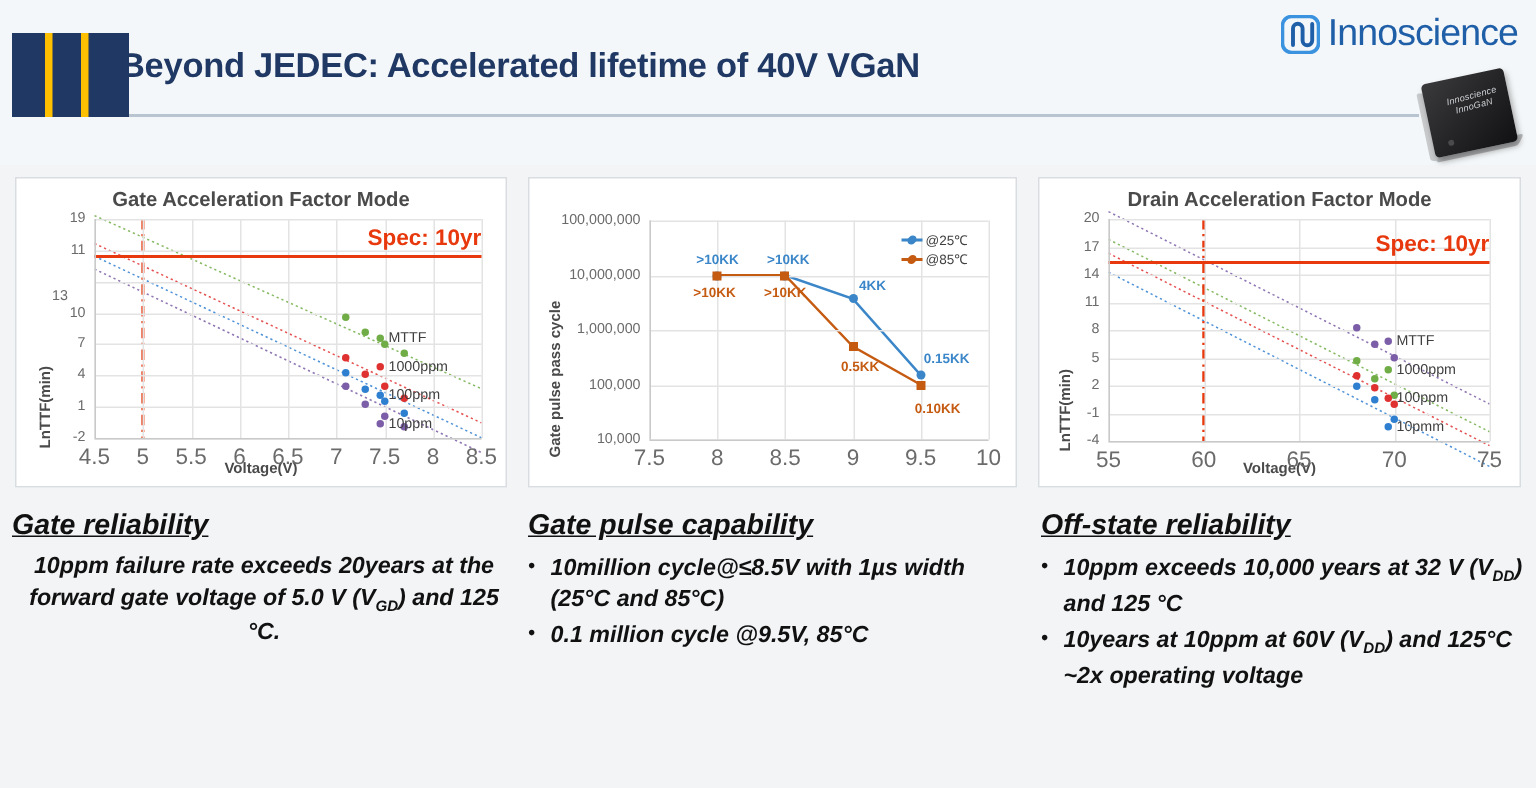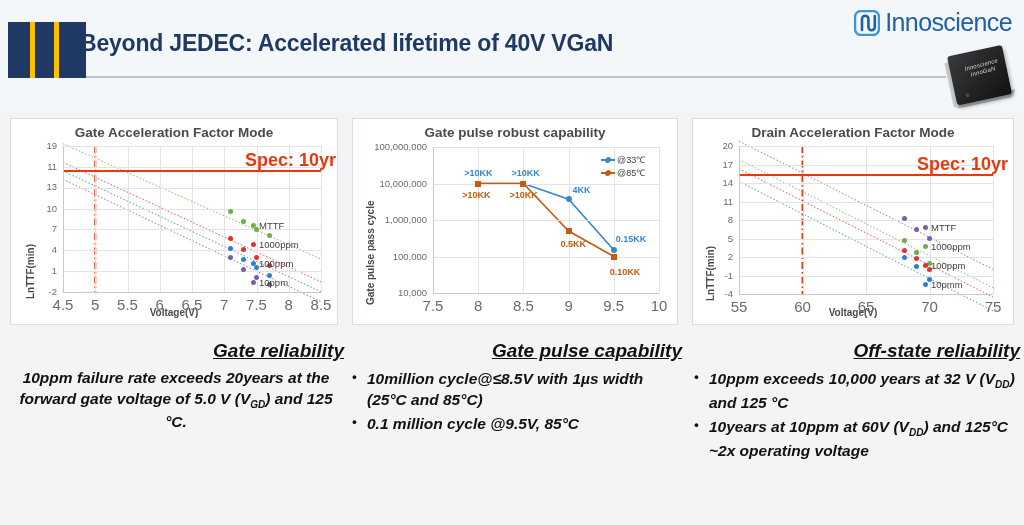--- a/index.html
+++ b/index.html
@@ -68,38 +68,38 @@
   .gridline{position:absolute;background:#e3e3e3;}
   .axis-line{position:absolute;background:#c9c9c9;}
   .ytick{position:absolute;font-size:9.5px;color:#6b6b6b;text-align:right;white-space:nowrap;}
   .xtick{position:absolute;font-size:15px;color:#6b6b6b;text-align:center;white-space:nowrap;}
   .ylabel{
     position:absolute;font-size:10px;color:#4a4a4a;font-weight:bold;
     transform-origin:0 0;transform:rotate(-90deg);white-space:nowrap;
   }
   .xlabel{position:absolute;font-size:10px;color:#4a4a4a;font-weight:bold;text-align:center;}
   .spec-line{position:absolute;height:2px;background:#e8380d;}
-  .spec-txt{position:absolute;font-size:18px;font-weight:bold;color:#e8380d;white-space:nowrap;}
+  .spec-txt{position:absolute;font-size:15px;font-weight:bold;color:#e8380d;white-space:nowrap;}
   .dot{position:absolute;width:5px;height:5px;border-radius:50%;}
   .sq{position:absolute;width:5px;height:5px;}
   .leg{position:absolute;font-size:9.5px;color:#3f3f3f;white-space:nowrap;display:flex;align-items:center;gap:3px;}
   .leg i{width:5px;height:5px;border-radius:50%;display:inline-block;}
   .leg-ln{position:absolute;font-size:9px;color:#3f3f3f;white-space:nowrap;display:flex;align-items:center;gap:2px;}
   .leg-ln u{width:14px;height:2px;display:inline-block;text-decoration:none;position:relative;}
   .leg-ln u:after{content:"";position:absolute;left:5px;top:-1.5px;width:5px;height:5px;background:inherit;border-radius:50%;}
   .annot{position:absolute;font-size:9px;font-weight:bold;white-space:nowrap;}
   svg.ov{position:absolute;left:0;top:0;overflow:visible;}
   
   .notes{position:absolute;left:0;top:340px;width:1024px;height:185px;}
   .note{position:absolute;top:0;}
   .note.n1{left:8px;width:336px;}
   .note.n2{left:352px;width:330px;}
   .note.n3{left:694px;width:326px;}
   .note-h{
-    text-align:right;font-size:19px;font-weight:bold;font-style:italic;
+    text-align:left;font-size:19px;font-weight:bold;font-style:italic;
     color:#111;text-decoration:underline;margin-bottom:6px;
   }
   .note-p{
     text-align:center;font-size:15.5px;font-weight:bold;font-style:italic;
     color:#111;line-height:1.35;
   }
   .bullets{margin:0;padding:0;list-style:none;}
   .bullets li{
     display:flex;gap:7px;font-size:15.5px;font-weight:bold;font-style:italic;
     color:#111;line-height:1.36;margin-bottom:3px;
@@ -197,21 +197,21 @@
         <div class="xtick" style="left:68.25px;top:177px;width:32px;">5</div>
         <div class="xtick" style="left:100.5px;top:177px;width:32px;">5.5</div>
         <div class="xtick" style="left:132.75px;top:177px;width:32px;">6</div>
         <div class="xtick" style="left:165px;top:177px;width:32px;">6.5</div>
         <div class="xtick" style="left:197.25px;top:177px;width:32px;">7</div>
         <div class="xtick" style="left:229.5px;top:177px;width:32px;">7.5</div>
         <div class="xtick" style="left:261.75px;top:177px;width:32px;">8</div>
         <div class="xtick" style="left:294px;top:177px;width:32px;">8.5</div>
         <div class="ytick" style="left:12px;top:21px;width:34px;">19</div>
         <div class="ytick" style="left:12px;top:41.85714285714286px;width:34px;">11</div>
-        <div class="ytick" style="left:12px;top:62px;width:34px;">13</div>
+        <div class="ytick" style="left:12px;top:73px;width:34px;text-align:center;">13</div>
         <div class="ytick" style="left:12px;top:83.57142857142857px;width:34px;">10</div>
         <div class="ytick" style="left:12px;top:104.42857142857143px;width:34px;">7</div>
         <div class="ytick" style="left:12px;top:125.28571428571428px;width:34px;">4</div>
         <div class="ytick" style="left:12px;top:146.14285714285714px;width:34px;">1</div>
         <div class="ytick" style="left:12px;top:167px;width:34px;">-2</div>
         <div class="spec-txt" style="left:234px;top:31.33333333333333px;">Spec: 10yr</div>
       </div>
     <div id="l1">
         <div class="leg" style="left:240px;top:101px;">
           <i style="background: rgb(112, 173, 71);"></i>
@@ -226,21 +226,20 @@
           <span>100ppm</span>
         </div>
         <div class="leg" style="left:240px;top:158px;">
           <i style="background: rgb(123, 94, 167);"></i>
           <span>10ppm</span>
         </div>
       </div>
   </div>
 
   <div class="card c2">
-    <div class="chart-title">Gate pulse robust capability</div>
     <div class="ylabel" style="left:12px;top:186px;">Gate pulse pass cycle</div>
     <div class="plot" id="p2" style="left:80px;top:28px;width:226px;height:146px;">
       <svg class="ov" id="svg2" width="226" height="146">
           <path d="M45.2,36.5L90.4,36.5L135.6,52.26063707155468L180.8,103.07266904446763" fill="none" stroke="#3a86c8" stroke-width="1.6"></path>
           <path d="M45.2,36.5L90.4,36.5L135.6,83.98759484173532L180.8,109.5" fill="none" stroke="#c55a11" stroke-width="1.6"></path>
         </svg>
     <div class="gridline" style="left:0px;top:0;width:1px;height:146px;"></div>
         <div class="gridline" style="left:45.2px;top:0;width:1px;height:146px;"></div>
         <div class="gridline" style="left:90.4px;top:0;width:1px;height:146px;"></div>
         <div class="gridline" style="left:135.6px;top:0;width:1px;height:146px;"></div>
@@ -281,21 +280,21 @@
         <div class="ytick" style="left:4px;top:58.5px;width:70px;">10,000,000</div>
         <div class="ytick" style="left:4px;top:95px;width:70px;">1,000,000</div>
         <div class="ytick" style="left:4px;top:131.5px;width:70px;">100,000</div>
         <div class="ytick" style="left:4px;top:168px;width:70px;">10,000</div>
       </div>
     <div id="l2">
         <div class="leg-ln" style="left:248px;top:34px;">
           <u style="background: rgb(58, 134, 200);">
             <span style="position:absolute;left:4px;top:-1px;width:5px;height:5px;border-radius:50%;background:#3a86c8;"></span>
           </u>
-          <span>@33℃</span>
+          <span>@25℃</span>
         </div>
         <div class="leg-ln" style="left:248px;top:47px;">
           <u style="background: rgb(197, 90, 17);">
             <span style="position:absolute;left:4px;top:-1px;width:5px;height:5px;border-radius:50%;background:#c55a11;"></span>
           </u>
           <span>@85℃</span>
         </div>
       </div>
   </div>
 

